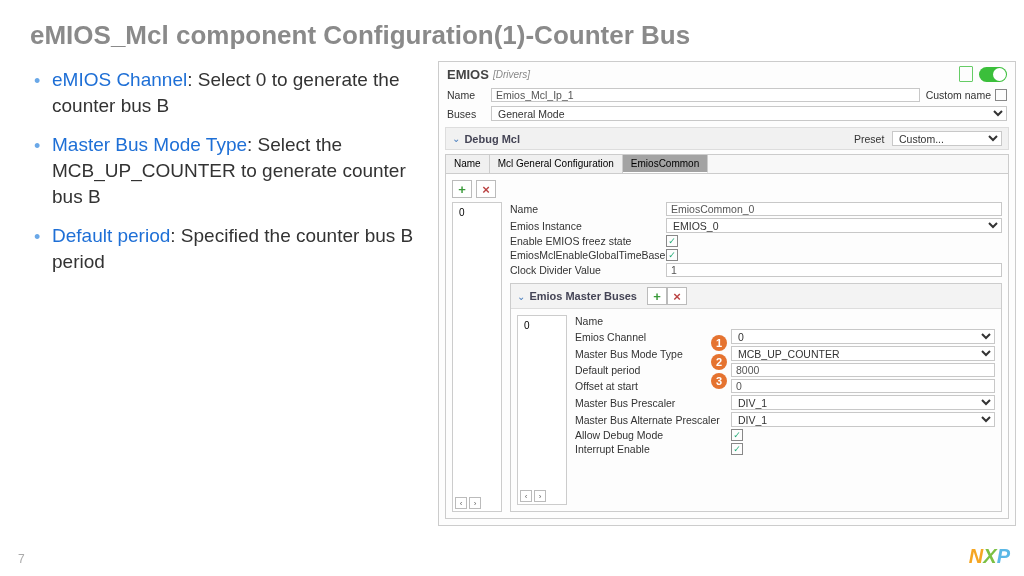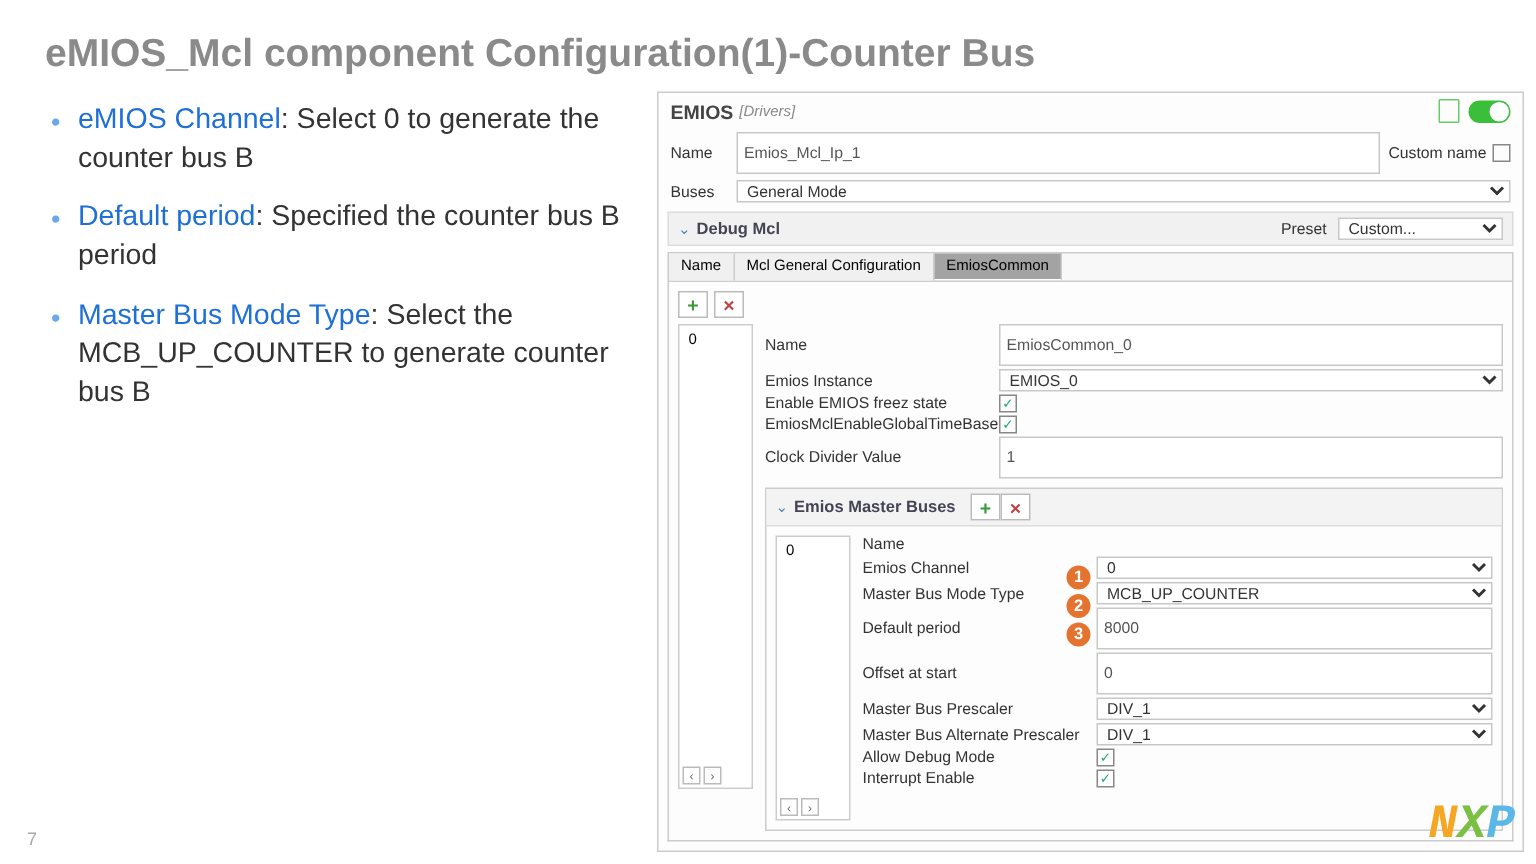--- a/index.html
+++ b/index.html
@@ -13,21 +13,21 @@
   .panel { width: 578px; border: 1px solid #ccc; background: #fdfdfd; font-size: 10.5px; margin-left: auto; margin-right: 8px;}
   .hdr { display: flex; align-items: center; padding: 4px 8px; }
   .hdr-title { font-weight: 700; font-size: 13px; color: #444; }
   .hdr-sub { font-style: italic; font-size: 10px; color: #888; margin-left: 4px; }
   .hdr-spacer { flex: 1; }
   .doc-icon { width: 14px; height: 16px; border: 1px solid #6c6; border-radius: 1px; margin-right: 6px; position: relative; }
   .toggle { width: 28px; height: 15px; background: #3bbf3b; border-radius: 8px; position: relative; }
   .toggle::after { content: ""; position: absolute; right: 1px; top: 1px; width: 13px; height: 13px; background: #fff; border-radius: 50%; }
   .row { display: flex; align-items: center; padding: 2px 8px; gap: 6px; }
   .lbl { color: #333; min-width: 38px; font-size: 10.5px;}
-  .inp { flex: 1; height: 28px; border: 1px solid #c8c8c8; background: #fff; padding: 0 4px; font-size: 10.5px; color: #555; }
+  .inp { flex: 1; height: 14px; border: 1px solid #c8c8c8; background: #fff; padding: 0 4px; font-size: 10.5px; color: #555; }
   .sel { flex: 1; height: 15px; border: 1px solid #c8c8c8; background: #fff; font-size: 10.5px; color: #333; padding: 0 2px; }
   .cust { display: flex; align-items: center; gap: 4px; font-size: 10.5px; color: #333; justify-content: flex-end;}
   .cb { width: 12px; height: 12px; border: 1px solid #888; display: inline-flex; align-items: center; justify-content: center; font-size: 9px; color: #2a7; }
   .section-head { background: #f1f1f1; border: 1px solid #ddd; display: flex; align-items: center; padding: 3px 6px; margin: 4px 6px 0; }
   .sh-arrow { color: #4a7fbf; font-size: 10px; margin-right: 4px; }
   .sh-title { font-weight: 700; color: #445; font-size: 11px; }
   .sh-spacer { flex: 1; }
   .tabs { display: flex; border: 1px solid #ccc; margin: 4px 6px 0; background: #f8f8f8; }
   .tab { padding: 3px 8px; font-size: 10px; border-right: 1px solid #ccc; background: #f0f0f0; cursor: pointer;}
   .tab.active { background: #a3a3a3; border-bottom: 1px solid #fff; }
@@ -44,35 +44,35 @@
   .scrollers span { width: 12px; height: 12px; border: 1px solid #bbb; font-size: 8px; display: flex; align-items: center; justify-content: center; color: #666;}
   .form-area { flex: 1; }
   .form-row { display: flex; align-items: center; margin-bottom: 2px; gap: 6px; }
   .form-lbl { width: 150px; color: #333; font-size: 10.5px;}
   .subsection { border: 1px solid #ccc; margin-top: 6px; }
   .sub-head { display: flex; align-items: center; padding: 3px 6px; background: #f3f3f3; border-bottom: 1px solid #ddd;}
   .sub-body { padding: 6px; display: flex; gap: 8px;}
   .sub-form { flex: 1; }
   .num-badge { position: absolute; width: 16px; height: 16px; background: #e57330; border-radius: 50%; color: #fff; font-size: 11px; font-weight: 700; display: flex; align-items: center; justify-content: center; }
   .page-num { position: absolute; bottom: 10px; left: 18px; color: #aaa; font-size: 12px; }
-  .logo { position: absolute; bottom: 8px; right: 14px; font-weight: 900; font-size: 32px; font-family: Liberation Mono, monospace; font-style: italic;}
+  .logo { position: absolute; bottom: 8px; right: 14px; font-weight: 900; font-size: 20px; font-family: Liberation Sans, sans-serif; font-style: italic;}
   .logo .n { color: #f5a623; }
   .logo .x { color: #7bc043; }
   .logo .p { color: #5bb8e6; }
 </style>
 </head>
 <body>
 
 <div class="slide-title">eMIOS_Mcl component Configuration(1)-Counter Bus</div>
 
 <div class="slide-body">
   <ul class="bullets">
     <li><span class="term">eMIOS Channel</span><span>: Select 0 to generate the counter bus B</span></li>
+    <li><span class="term">Master Bus Mode Type</span><span>: Select the MCB_UP_COUNTER to generate counter bus B</span></li>
     <li><span class="term">Default period</span><span>: Specified the counter bus B period</span></li>
-    <li><span class="term">Master Bus Mode Type</span><span>: Select the MCB_UP_COUNTER to generate counter bus B</span></li>
   </ul>
 
   <div class="panel">
     <div class="hdr">
       <span class="hdr-title">EMIOS</span>
       <span class="hdr-sub">[Drivers]</span>
       <span class="hdr-spacer"></span>
       <span class="doc-icon"></span>
       <span class="toggle"></span>
     </div>

